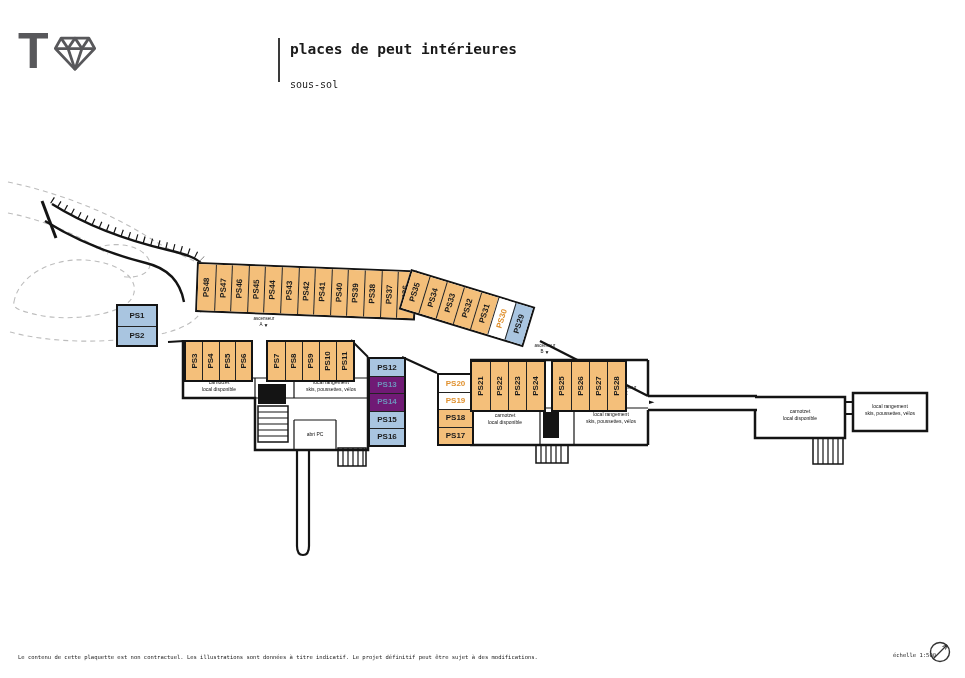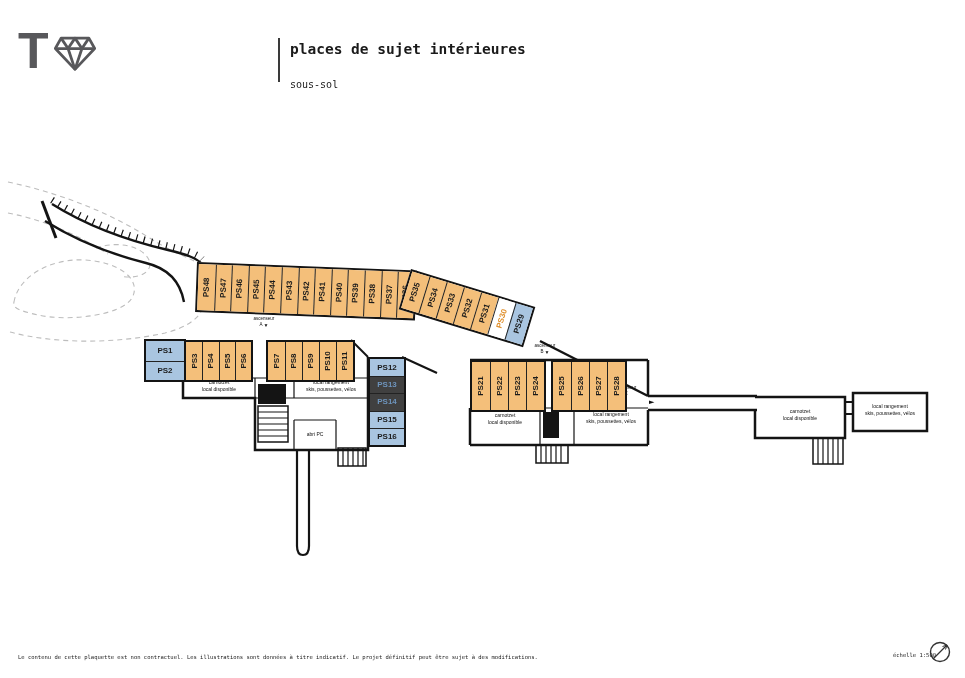--- a/index.html
+++ b/index.html
@@ -20,21 +20,21 @@
   .stall-group.col{flex-direction:column;}
   .stall-group.row .stall + .stall{border-left:1px solid #222;}
   .stall-group.col .stall + .stall{border-top:1px solid #222;}
   .stall{display:flex;align-items:center;justify-content:center;box-sizing:border-box;overflow:hidden;}
   .stall span{font:700 8px/1 "Liberation Sans",sans-serif;color:#1b1b1b;}
   .stall.rot span{transform:rotate(-90deg);white-space:nowrap;}
   .stall.orange{background:var(--c-orange,#f4bf7a);}
   .stall.blue{background:var(--c-blue,#a9c5e0);}
   .stall.outline-orange{background:#fff;}
   .stall.outline-orange span{color:var(--c-orange-text,#e0912f);}
-  .stall.outline-blue{background:#404040;}
+  .stall.outline-blue{background:#701a75;}
   .stall.outline-blue span{color:var(--c-blue-text,#6d93bb);}
   .room{position:absolute;font:400 5px/1.35 "Liberation Sans",sans-serif;color:#111;
         text-align:center;white-space:pre-line;}
   .asc{position:absolute;display:flex;flex-direction:column;align-items:center;
        font:400 4.5px/1.3 "Liberation Sans",sans-serif;color:#111;}
   .asc .ln2{display:flex;gap:1px;align-items:center;}
   .asc .arrow{font-size:5px;}
   .arr-right{position:absolute;font:700 7px/1 "DejaVu Sans",sans-serif;color:#111;}
   
   .disclaimer{position:absolute;left:18px;top:655px;font:400 5.5px/1 "DejaVu Sans Mono",monospace;color:#222;}
@@ -50,21 +50,21 @@
     <svg width="44" height="46" viewBox="0 0 38 38">
       <g fill="none" stroke="#58585b" stroke-width="2.4" stroke-linejoin="round">
         <path d="M 7,7 L 31,7 L 36,16 L 19,34 L 2,16 Z"></path>
         <path d="M 7,7 L 13,16 L 19,7 L 25,16 L 31,7"></path>
         <path d="M 2,16 H 36"></path>
         <path d="M 13,16 L 19,34 M 25,16 L 19,34"></path>
       </g>
     </svg>
   </div>
   <div class="hdr-divider"></div>
-  <div class="hdr-title">places de sujet intérieures</div>
+  <div class="hdr-title">places de peut intérieures</div>
   <div class="hdr-sub">sous-sol</div>
 
   <div id="plan">
     <svg id="walls" width="965" height="678" viewBox="0 0 965 678">
 
       <g fill="none" stroke="#bdbdbd" stroke-width="1.1" stroke-dasharray="5 4">
         <path d="M 8,182 C 55,192 105,210 148,237 C 175,254 190,258 200,264"></path>
         <path d="M 8,213 C 45,220 80,236 108,254"></path>
         <path d="M 10,332 C 55,344 115,344 165,333 C 185,328 196,320 201,312"></path>
         <path d="M 14,302 C 18,277 50,258 85,260 C 120,262 142,280 132,298 C 122,315 70,322 38,315 C 20,311 12,308 14,302 Z"></path>
@@ -228,21 +228,21 @@
         <div class="stall orange rot" style="width: 18px; height: 38px;">
           <span>PS31</span>
         </div>
         <div class="stall outline-orange rot" style="width: 18px; height: 38px;">
           <span>PS30</span>
         </div>
         <div class="stall blue rot" style="width: 18px; height: 38px;">
           <span>PS29</span>
         </div>
       </div>
-      <div class="stall-group col" style="left: 144px; top: 304px; margin-top: 35px;">
+      <div class="stall-group col" style="left: 116px; top: 304px;">
         <div class="stall blue" style="width: 38px; height: 19.5px;">
           <span>PS1</span>
         </div>
         <div class="stall blue" style="width: 38px; height: 19.5px;">
           <span>PS2</span>
         </div>
       </div>
       <div class="stall-group row" style="left: 184px; top: 340px;">
         <div class="stall orange rot" style="width: 16.3px; height: 38px;">
           <span>PS3</span>
@@ -284,20 +284,34 @@
         <div class="stall outline-blue" style="width: 34px; height: 17.2px;">
           <span>PS14</span>
         </div>
         <div class="stall blue" style="width: 34px; height: 17.2px;">
           <span>PS15</span>
         </div>
         <div class="stall blue" style="width: 34px; height: 17.2px;">
           <span>PS16</span>
         </div>
       </div>
+      <div class="stall-group col" style="left: 437px; top: 373px;">
+        <div class="stall outline-orange" style="width: 33px; height: 17.2px;">
+          <span>PS20</span>
+        </div>
+        <div class="stall outline-orange" style="width: 33px; height: 17.2px;">
+          <span>PS19</span>
+        </div>
+        <div class="stall orange" style="width: 33px; height: 17.2px;">
+          <span>PS18</span>
+        </div>
+        <div class="stall orange" style="width: 33px; height: 17.2px;">
+          <span>PS17</span>
+        </div>
+      </div>
       <div class="stall-group row" style="left: 470px; top: 360px;">
         <div class="stall orange rot" style="width: 18px; height: 48px;">
           <span>PS21</span>
         </div>
         <div class="stall orange rot" style="width: 18px; height: 48px;">
           <span>PS22</span>
         </div>
         <div class="stall orange rot" style="width: 18px; height: 48px;">
           <span>PS23</span>
         </div>

